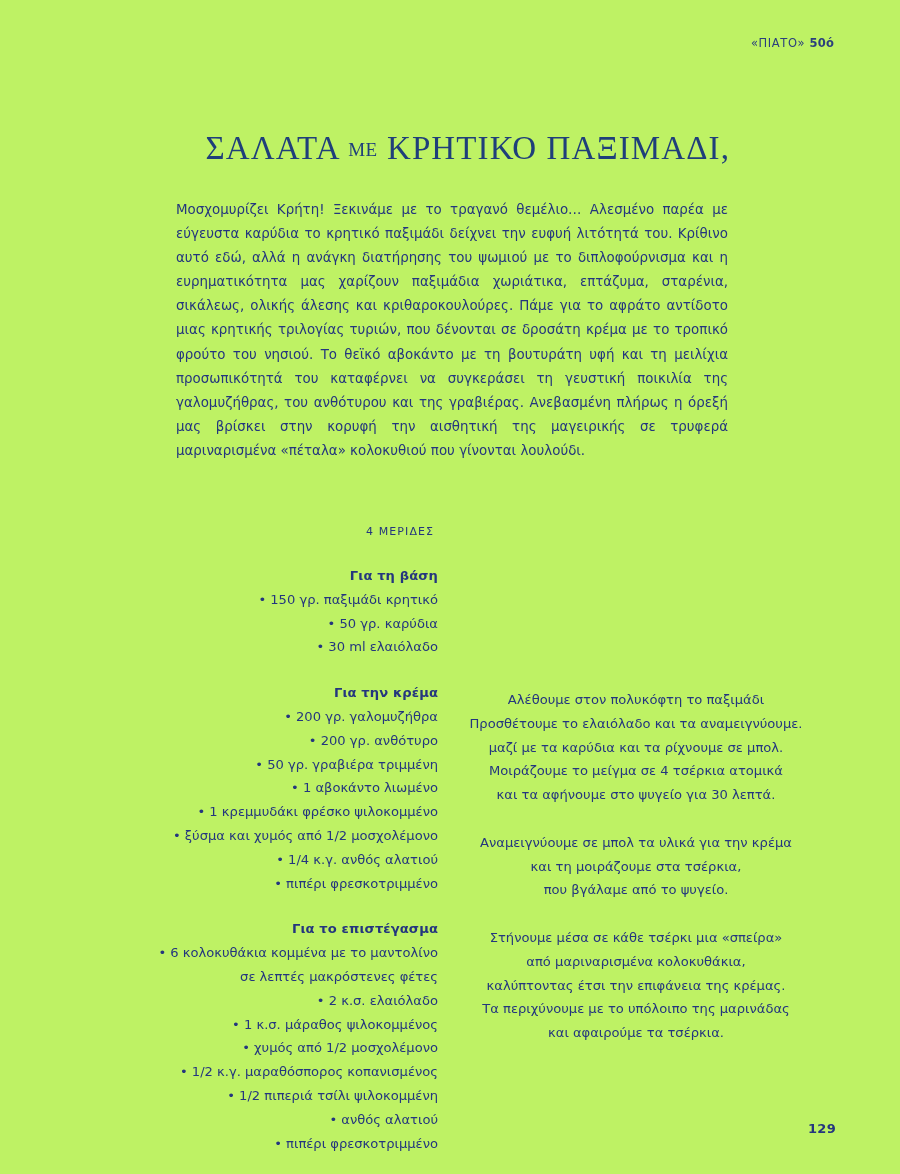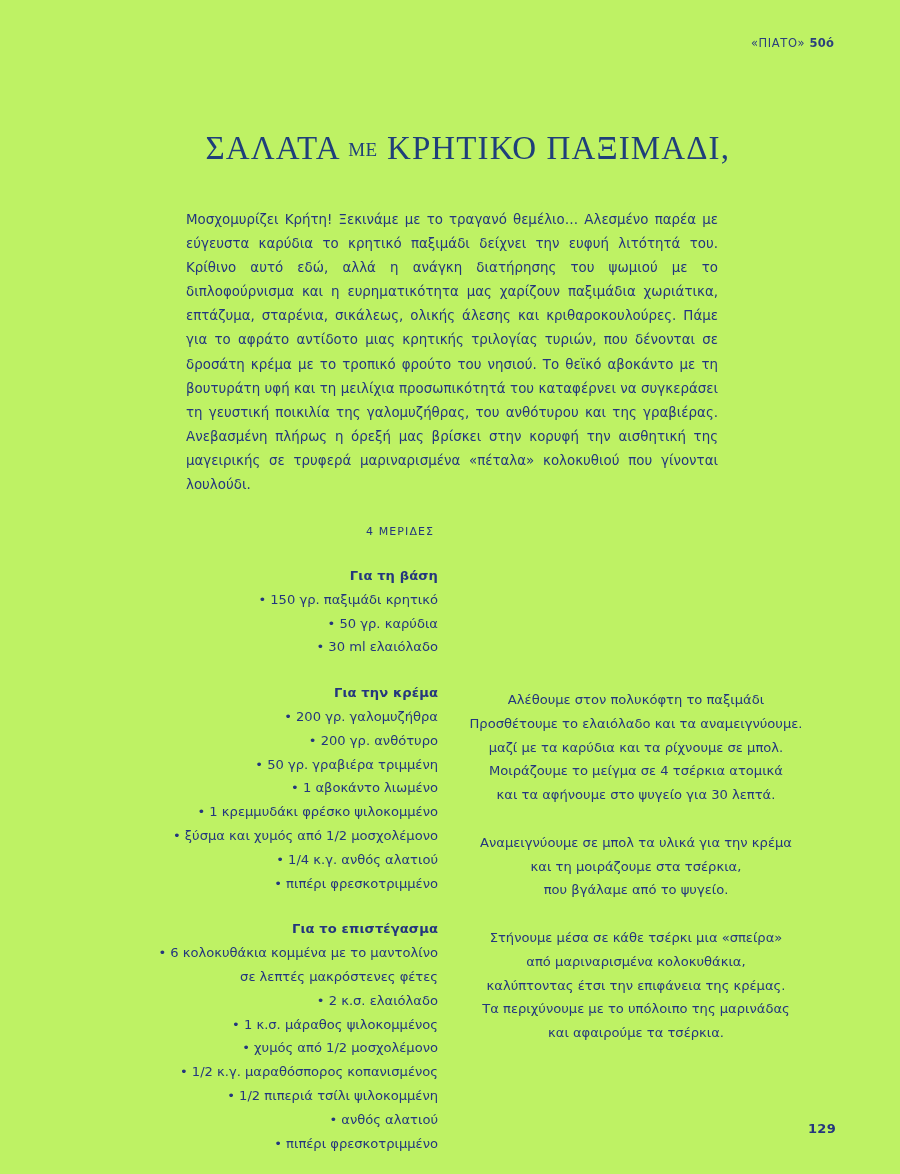--- a/index.html
+++ b/index.html
@@ -66,21 +66,21 @@
     position: absolute;
     left: 174px;
     top: 196px;
     width: 556px;
     font-size: 13.4px;
     line-height: 24.1px;
     color: #24367e;
     text-align: justify;
     text-justify: inter-word;
   }
-  .intro p { margin: 12px; }
+  .intro p { margin: 2px; }
 
   
   .servings {
     position: absolute;
     left: 366px;
     top: 525px;
     font-size: 11px;
     letter-spacing: 1.1px;
     color: #24367e;
     white-space: nowrap;

